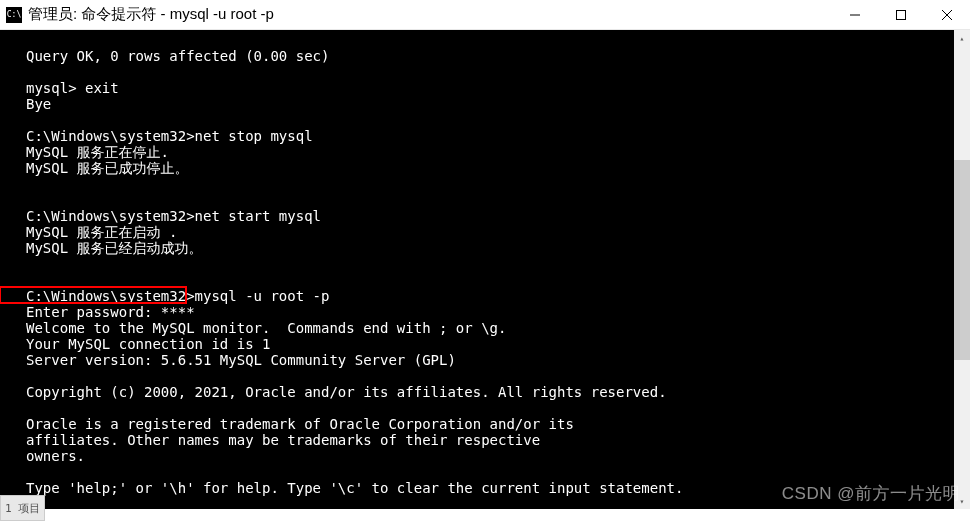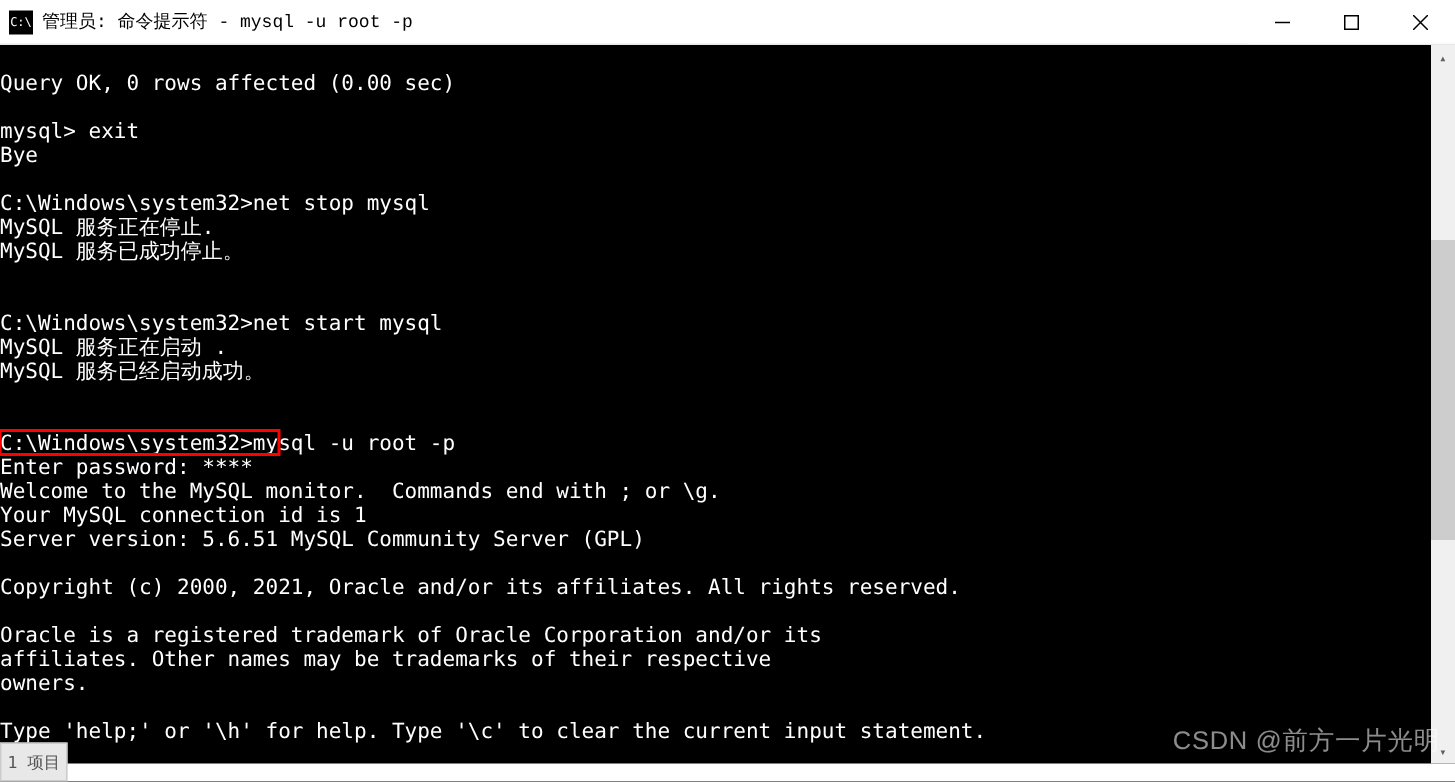--- a/index.html
+++ b/index.html
@@ -34,23 +34,23 @@
       height: 16px;
       background: #000;
       color: #fff;
       font-size: 8px;
       display: flex;
       align-items: center;
       justify-content: center;
       font-family: monospace;
     }
     .title-text {
-      font-size: 12px;
+      font-size: 15px;
       color: #000;
-      font-family: Liberation Mono, monospace;
+      font-family: Liberation Sans, sans-serif;
     }
     .window-controls {
       display: flex;
       height: 100%;
     }
     .win-btn {
       width: 46px;
       height: 100%;
       display: flex;
       align-items: center;
@@ -70,20 +70,21 @@
       line-height: 16px;
       font-family: "NSimSun", "SimSun", "Consolas", monospace;
       white-space: pre;
       padding: 2px 0;
       position: relative;
       overflow: hidden;
     }
     .terminal-body .line {
       display: block;
       min-height: 16px;
+      padding-left: 26px;
     }
     .highlight-box {
       border: 2px solid #ff0000;
       position: absolute;
       pointer-events: none;
     }
     .scrollbar-area {
       position: absolute;
       right: 0;
       top: 30px;

